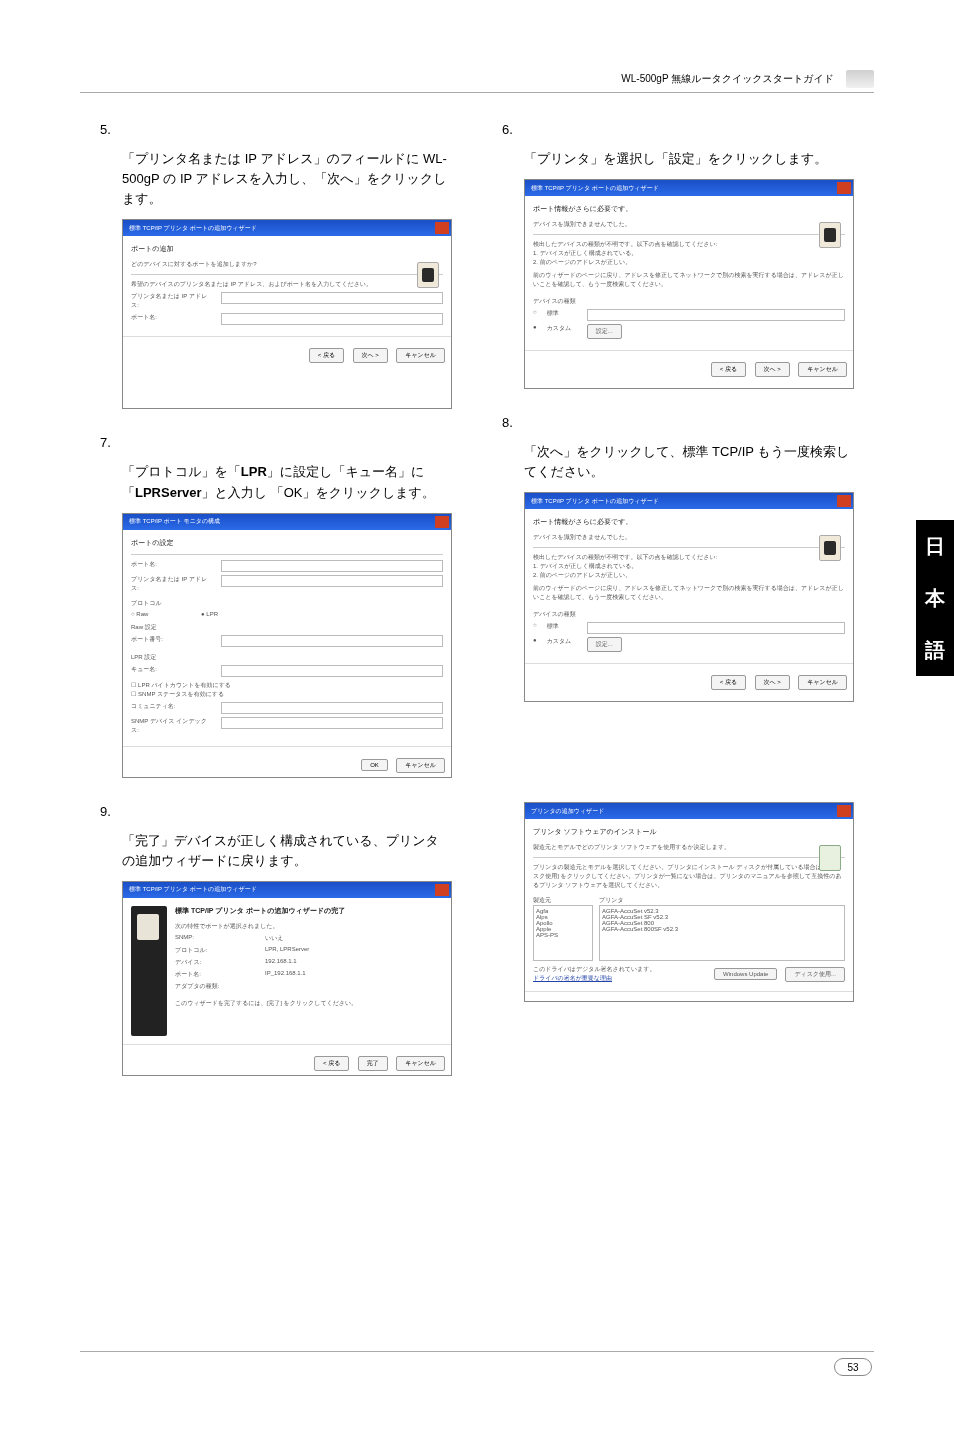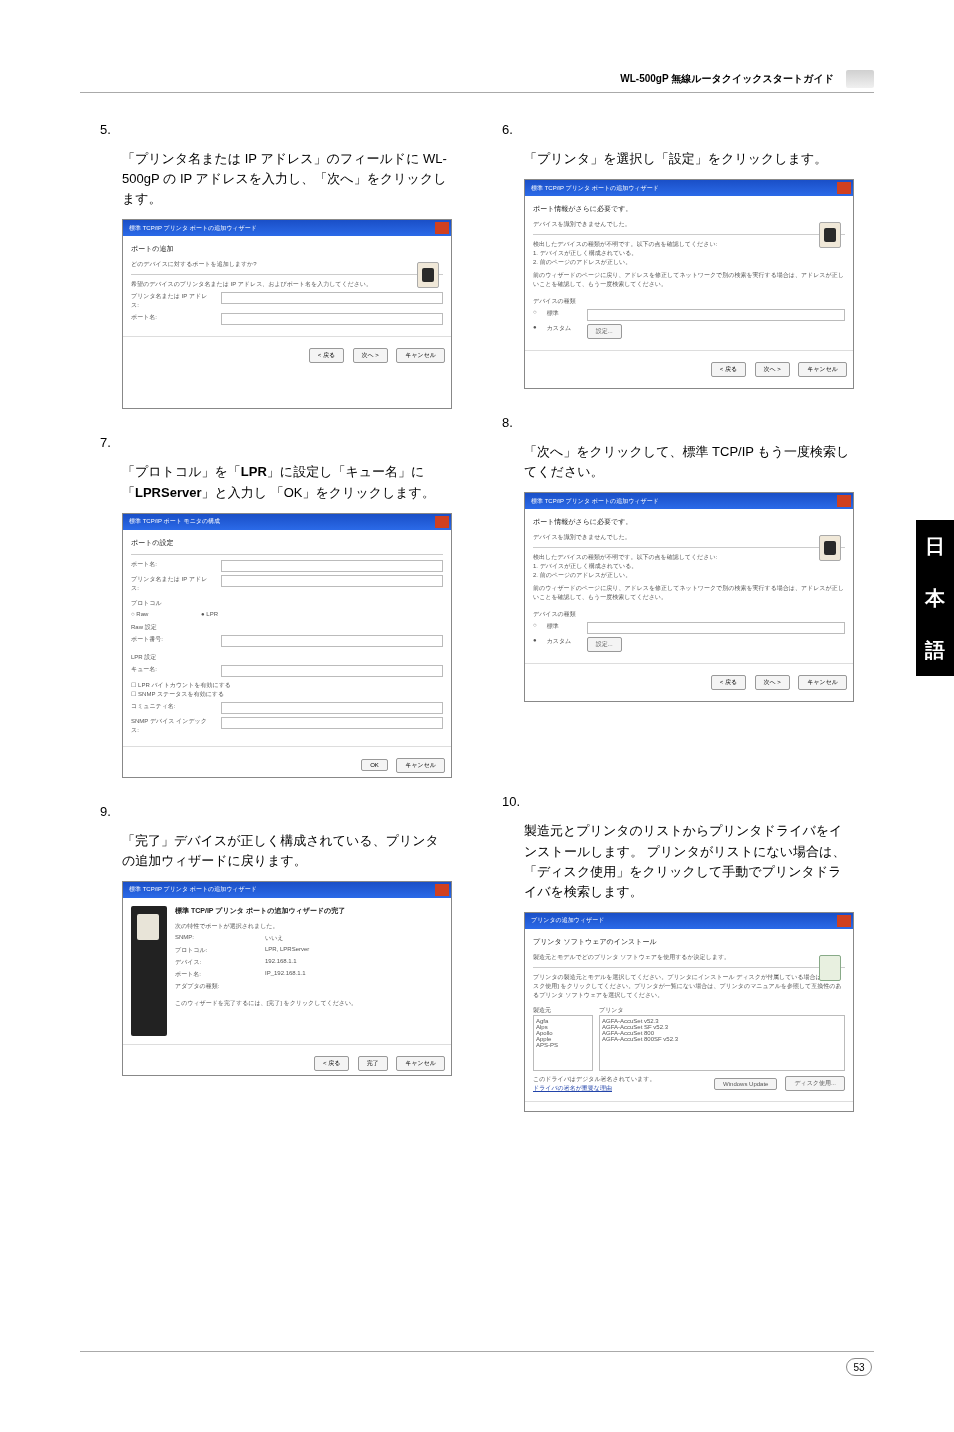--- a/index.html
+++ b/index.html
@@ -14,21 +14,21 @@
   .header-region {
     position: absolute;
     top: 70px;
     right: 80px;
     display: flex;
     align-items: center;
     gap: 12px;
   }
   .header-text {
     font-size: 10px;
-    font-weight: bold;
+    font-weight: normal;
   }
   .router-icon {
     width: 28px;
     height: 18px;
     background: linear-gradient(#d0d0d0,#f0f0f0);
     border-radius: 2px;
     position: relative;
   }
   .header-line {
     position: absolute;
@@ -168,21 +168,21 @@
     position: absolute;
     left: 80px;
     right: 80px;
     bottom: 80px;
     border-top: 1px solid #aaa;
   }
   .page-num {
     position: absolute;
     right: 82px;
     bottom: 56px;
-    width: 26px;
+    width: 38px;
     height: 18px;
     border: 1px solid #888;
     border-radius: 9px;
     font-size: 10px;
     display: flex;
     align-items: center;
     justify-content: center;
   }
 </style>
 </head>
@@ -395,24 +395,20 @@
           <span class="shot-btn">&lt; 戻る</span>
           <span class="shot-btn">次へ &gt;</span>
           <span class="shot-btn">キャンセル</span>
         </div>
       </div>
     </div>
 
     <div style="height:66px"></div>
 
     <div class="step">
-      <div class="step-text">
-        <div class="step-num">10.</div>
-        <div class="step-body">製造元とプリンタのリストからプリンタドライバをインストールします。 プリンタがリストにない場合は、「ディスク使用」をクリックして手動でプリンタドライバを検索します。</div>
-      </div>
       <div class="shot" style="height:200px">
         <div class="titlebar">
           <span>プリンタの追加ウィザード</span>
           <div class="close"></div>
         </div>
         <div class="shot-body">
           <div style="position:absolute;right:12px;top:26px;width:22px;height:26px;background:#e8f0e0;border:1px solid #8a8;border-radius:2px"></div>
           <div class="line-lg">プリンタ ソフトウェアのインストール</div>
           <div>製造元とモデルでどのプリンタ ソフトウェアを使用するか決定します。</div>
           <hr>

